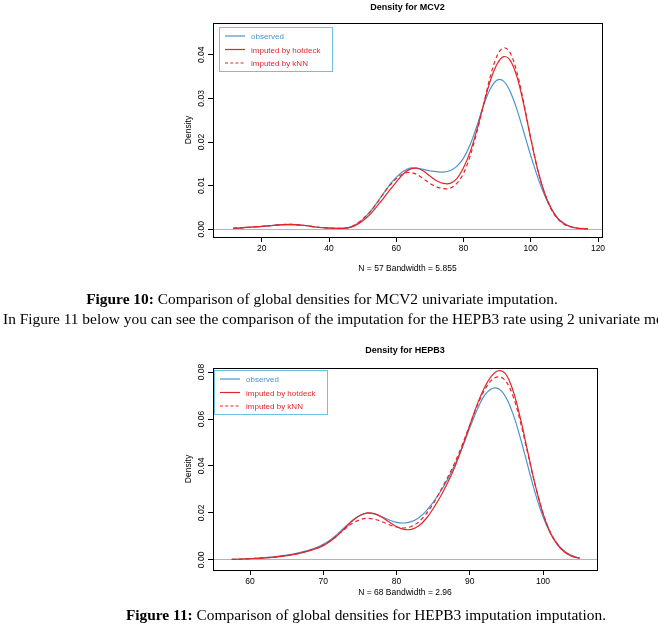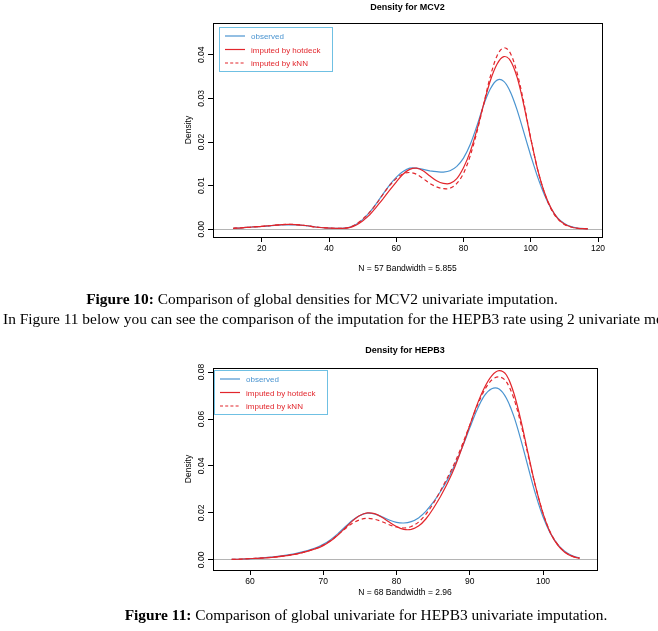--- a/index.html
+++ b/index.html
@@ -96,15 +96,15 @@
         <text x="8" y="127" text-anchor="middle" font-size="8.5" transform="rotate(-90 8 127)">Density</text>
         <rect x="31" y="28" width="113" height="44" fill="#ffffff" stroke="#6FC0E3" stroke-width="1" shape-rendering="crispEdges"></rect>
         <line x1="37" x2="57" y1="37" y2="37" stroke="#4A94D0" stroke-width="1.2"></line>
         <text x="63" y="40" font-size="8" fill="#4A94D0" style="fill:#4A94D0">observed</text>
         <line x1="37" x2="57" y1="50.5" y2="50.5" stroke="#E2262C" stroke-width="1.2"></line>
         <text x="63" y="53.5" font-size="8" fill="#E2262C" style="fill:#E2262C">imputed by hotdeck</text>
         <line x1="37" x2="57" y1="64" y2="64" stroke="#E2262C" stroke-width="1.2" stroke-dasharray="3 2.2"></line>
         <text x="63" y="67" font-size="8" fill="#E2262C" style="fill:#E2262C">imputed   by kNN</text>
       </svg></figure>
 
-  <div class="caption" id="caption-fig11"><b>Figure 11:</b><span> Comparison of global univariate for HEPB3 univariate imputation.</span></div>
+  <div class="caption" id="caption-fig11"><b>Figure 11:</b><span> Comparison of global densities for HEPB3 imputation imputation.</span></div>
 
 </div>
 
 </body></html>

